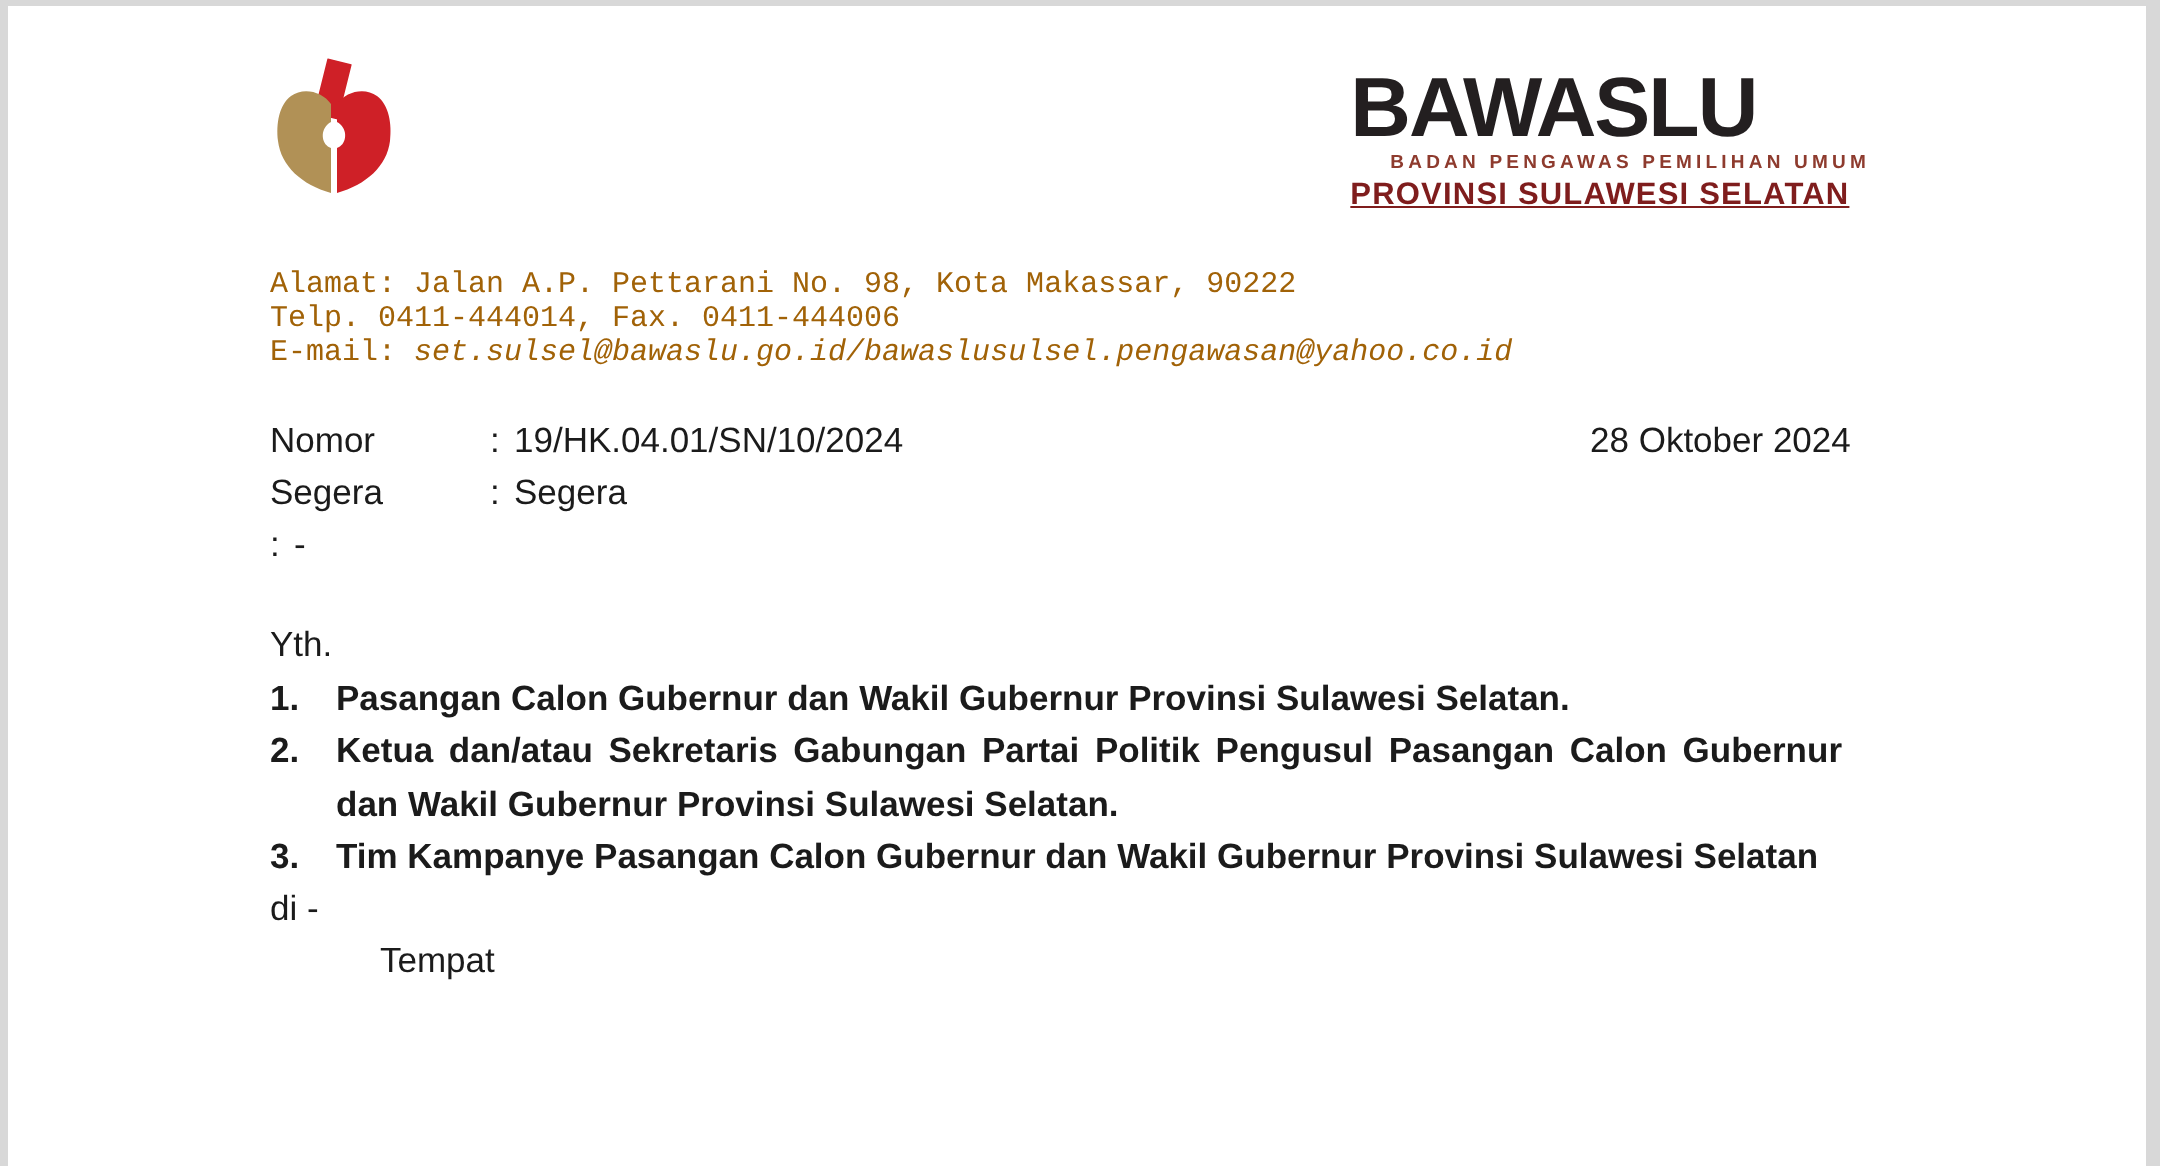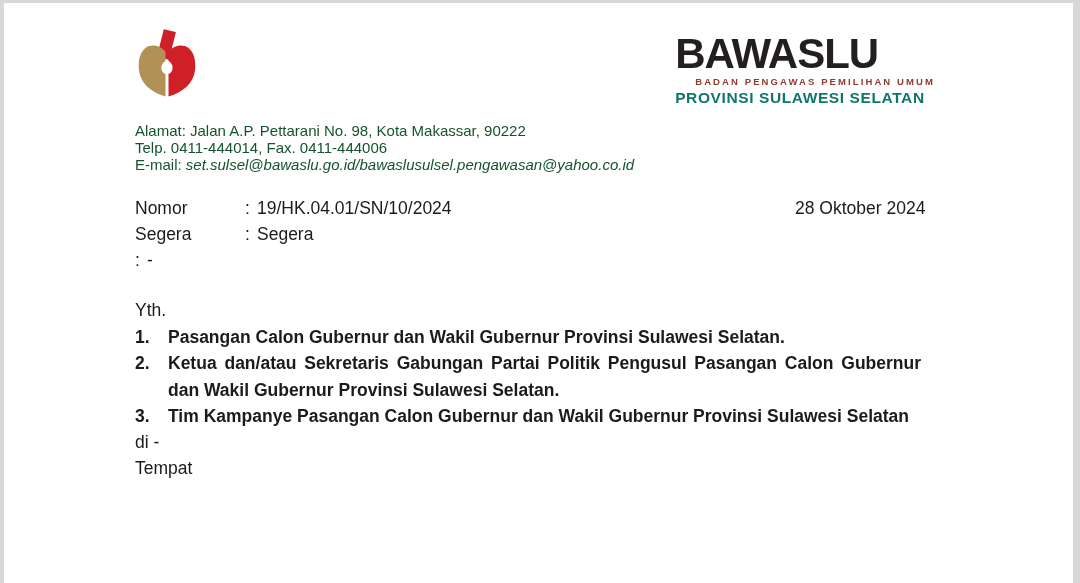--- a/index.html
+++ b/index.html
@@ -28,43 +28,43 @@
   .org-name {
     font-size: 42px; font-weight: 800; letter-spacing: -1px;
     line-height: 40px; color: #231f20;
   }
   .org-subtitle {
     font-size: 9.5px; font-weight: 700; letter-spacing: 2.1px;
     line-height: 11px; margin-top: 2px; color: #8e3b2e; white-space: nowrap; padding-left: 20px;
   }
   .org-region {
     font-size: 15.5px; font-weight: 700; letter-spacing: 0.6px;
-    line-height: 17px; margin-top: 2px; color: #0f766e; white-space: nowrap;
+    line-height: 17px; margin-top: 2px; color: #7f1d1d; white-space: nowrap; text-decoration: underline;
   }
 
   
-  .addr { margin-top: 16px; font-size: 15px; line-height: 17px; color: #14532d; }
+  .addr { margin-top: 28px; font-size: 15px; line-height: 17px; color: #a16207; font-family: Liberation Mono, monospace; }
   .addr .em-val { font-style: italic; }
 
   
   .meta { position: relative; margin-top: 22px; font-size: 17.5px; }
   .m-row { display: flex; align-items: flex-end; line-height: 26px; }
   .m-label { width: 110px; flex: 0 0 110px; }
   .m-sep { display: inline-block; width: 12px; }
   .m-val-wide { width: 628px; font-weight: 700; }
   .m-val-wide .m-sep { font-weight: 400; }
   .letter-date { position: absolute; left: 660px; top: 0; line-height: 26px; white-space: nowrap; }
 
   
   .recipient { margin-top: 24px; font-size: 17.5px; line-height: 26.5px; }
   .list-row { display: flex; align-items: flex-start; }
   .num { width: 33px; flex: 0 0 33px; font-weight: 700; }
   .itext { width: 753px; font-weight: 700; text-align: justify; }
   .di-line { margin-top: -1px; }
-  .tempat-line { }
+  .tempat-line { margin-left: 55px; }
 </style>
 </head>
 <body>
 
 <div class="page">
   <div class="content">
 
     <header class="letterhead">
       <svg class="logo" viewBox="0 0 64 74" aria-hidden="true">
 

